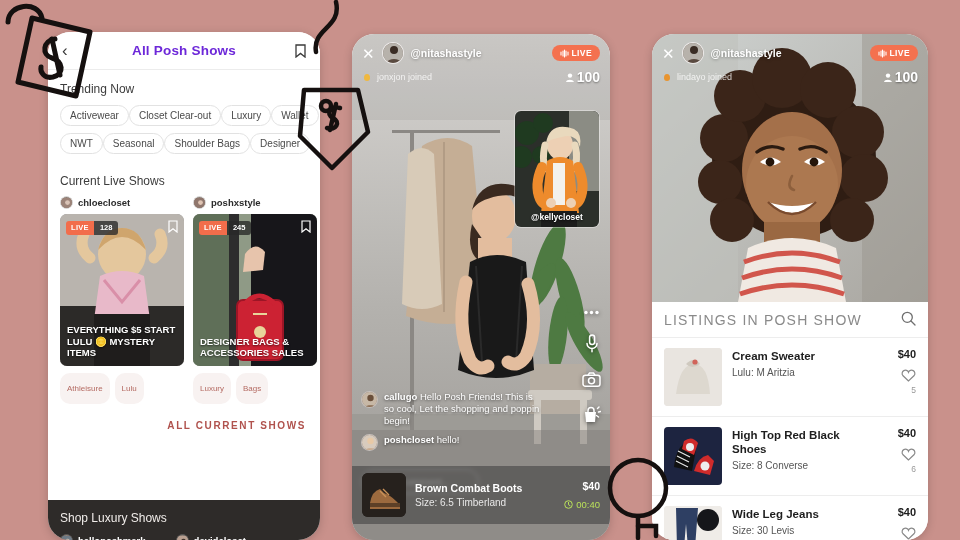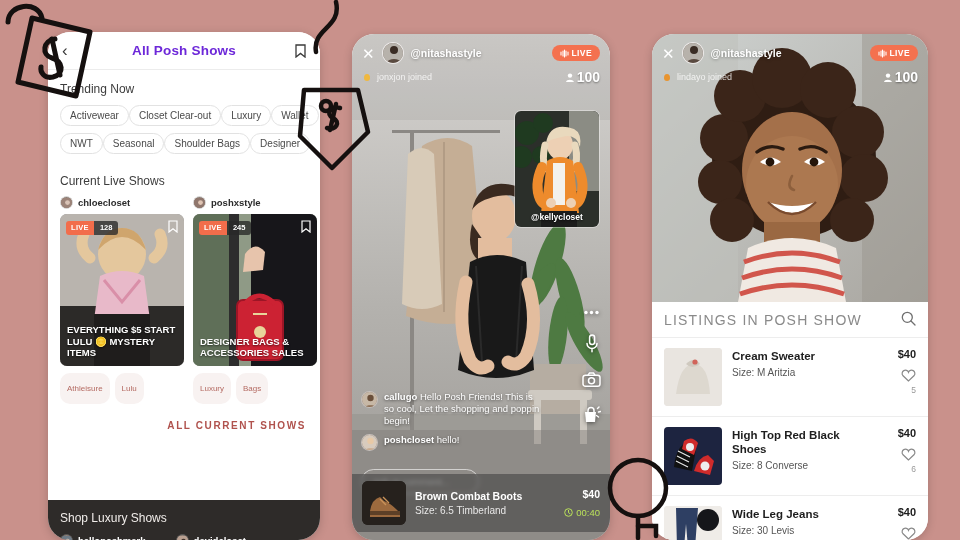--- a/index.html
+++ b/index.html
@@ -94,21 +94,21 @@
   .side-icons { position:absolute; right:9px; bottom:112px; display:flex; flex-direction:column;
     align-items:center; gap:15px; z-index:7;}
   .si { color:#fff; filter:drop-shadow(0 1px 2px rgba(0,0,0,.5)); }
   .chat { position:absolute; left:9px; bottom:82px; width:180px; z-index:7;}
   .cm { display:flex; gap:6px; margin-bottom:7px; }
   .cm .av { width:17px; height:17px; flex:0 0 17px; border-color:rgba(255,255,255,.5);}
   .cm-txt { color:#fff; font-size:9.5px; line-height:1.28; text-shadow:0 1px 3px rgba(0,0,0,.55);}
   .cm-txt b { font-weight:700; }
   .ask-box { position:absolute; left:9px; bottom:46px; width:118px; border:1px solid rgba(255,255,255,.6);
     border-radius:14px; padding:6px 11px; color:rgba(255,255,255,.9); font-size:9.5px; z-index:7;}
-  .p2-prod { position:absolute; left:0; right:0; bottom:8px; height:58px; background:rgba(60,60,60,.55);
+  .p2-prod { position:absolute; left:0; right:0; bottom:16px; height:58px; background:rgba(60,60,60,.55);
     display:flex; align-items:center; padding:8px 10px; gap:9px; z-index:8;
     backdrop-filter:blur(2px);}
   .p2-prod-img { width:44px; height:44px; border-radius:6px; flex:0 0 44px; overflow:hidden; background:#2a2623;}
   .p2-prod-info { flex:1; min-width:0;}
   .p2-prod-t { color:#fff; font-size:10.5px; font-weight:700; line-height:1.2;}
   .p2-prod-s { color:rgba(255,255,255,.85); font-size:10px; margin-top:3px;}
   .p2-prod-r { text-align:right; }
   .p2-price { color:#fff; font-size:10.5px; font-weight:700;}
   .p2-timer { color:#b9e05a; font-size:9.5px; margin-top:7px; display:flex; align-items:center; gap:3px;
     justify-content:flex-end;}
@@ -595,21 +595,21 @@
         <div class="lrow-img">
           <svg width="58" height="58" viewBox="0 0 58 58">
               <rect width="58" height="58" fill="#e9e5e0"></rect>
             <path d="M12 46 q4 -30 18 -30 q14 0 16 30 z" fill="#ddd8cf"></path>
             <path d="M22 16 q8 -8 14 0 q-8 6 -14 0z" fill="#cfc9bf"></path>
             <circle cx="31" cy="14" r="2.6" fill="#d1645a"></circle>
           </svg>
         </div>
         <div class="lrow-mid">
           <div class="lrow-t">Cream Sweater</div>
-          <div class="lrow-s">Size: M   Aritzia</div>
+          <div class="lrow-s">Lulu: M   Aritzia</div>
         </div>
         <div class="lrow-r">
           <div class="lrow-p">$40</div>
           <div class="lrow-h">
             <svg width="15" height="13" viewBox="0 0 15 13">
                 <path d="M7.5 12 1.8 6.5a3.3 3.3 0 1 1 5.7-3.2 3.3 3.3 0 1 1 5.7 3.2z" fill="none" stroke="#8a8a8a" stroke-width="1.2"></path>
               </svg>
           </div>
           <div class="lrow-c">5</div>
         </div>

